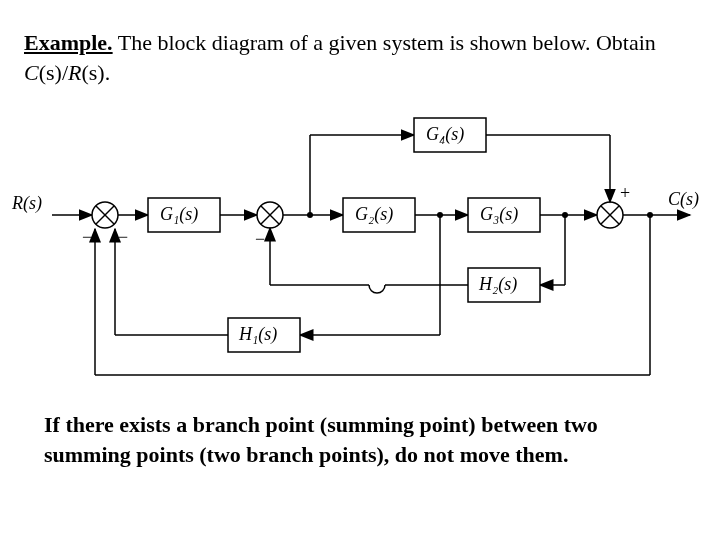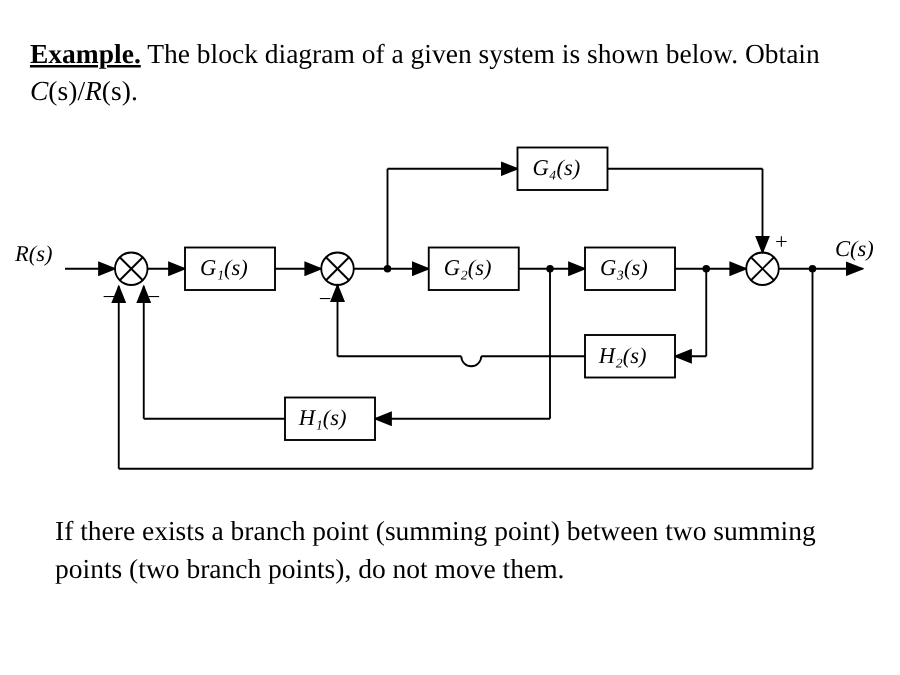--- a/index.html
+++ b/index.html
@@ -19,20 +19,21 @@
     top: 28px;
     width: 640px;
     line-height: 1.35;
   }
   .text-bottom {
     position: absolute;
     left: 44px;
     top: 410px;
     width: 630px;
     line-height: 1.35;
+    font-weight: bold;
   }
   .example-word { text-decoration: underline; font-weight: bold; text-align: center; }
   .italic { font-style: italic; }
   svg { position: absolute; left: 0; top: 105px; }
   .blk { fill: #fff; stroke: #000; stroke-width: 1.5; }
   .sig { font-family: "Times New Roman", serif; font-size: 18px; font-style: italic; }
   .sgn { font-family: "Times New Roman", serif; font-size: 18px; }
   .wire { stroke: #000; stroke-width: 1.5; fill: none; }
   .node { fill: #000; }
 </style>

